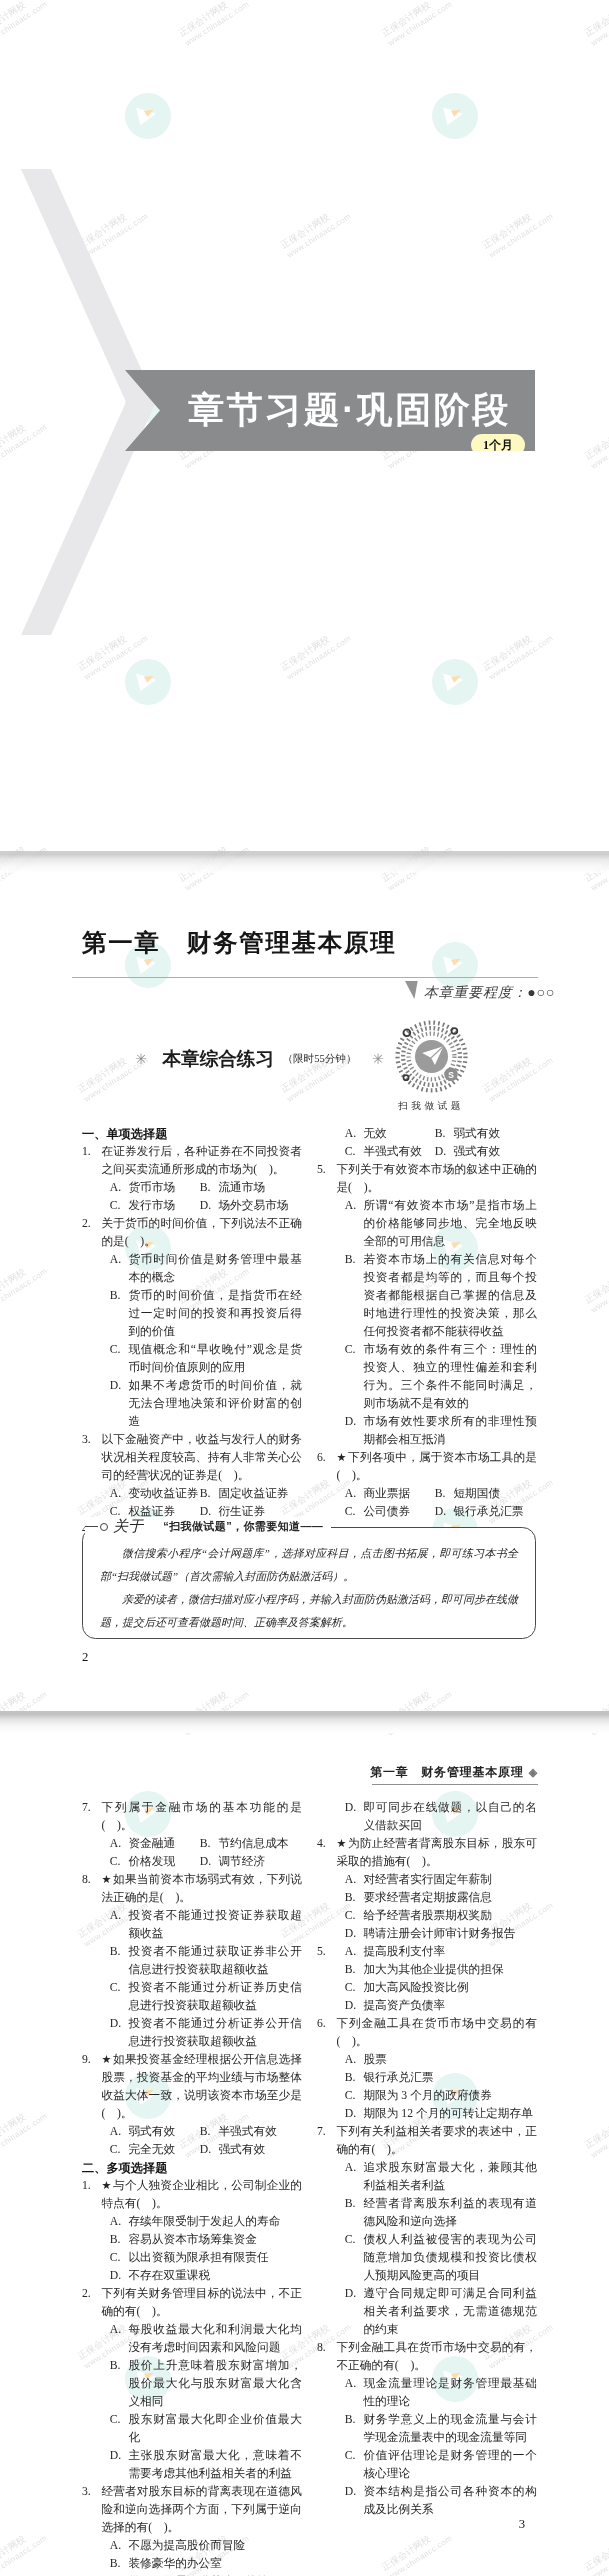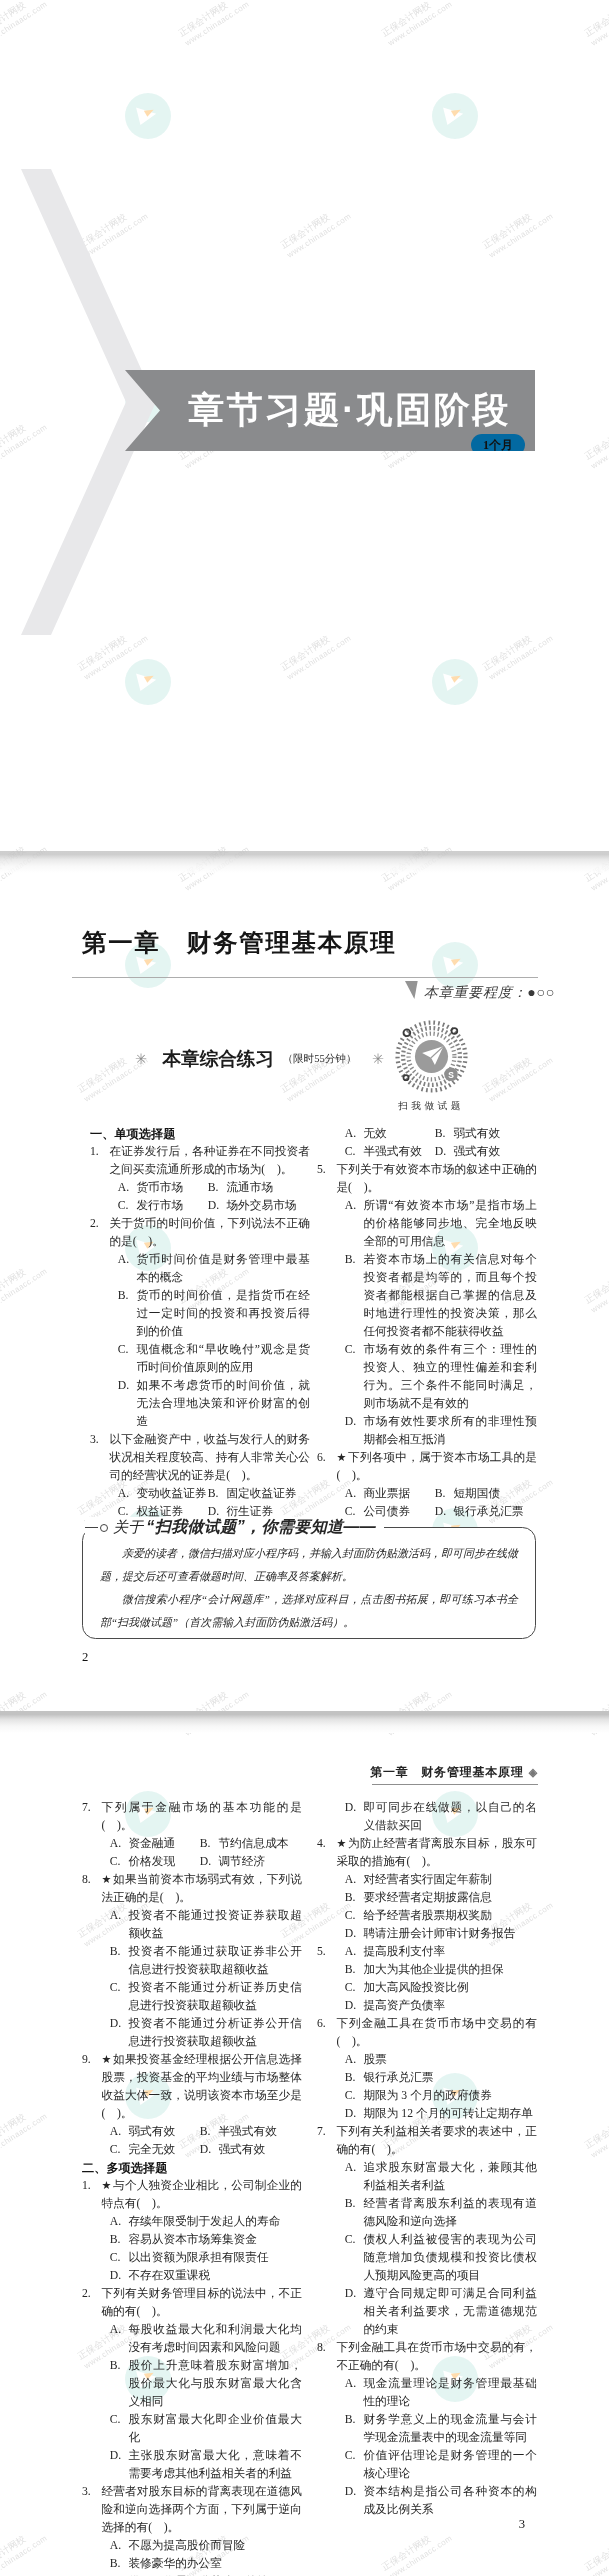--- a/index.html
+++ b/index.html
@@ -28,21 +28,21 @@
   .page-gap.subtle{opacity:.8;}
 
   
   .chevron-outer{position:absolute;left:21px;top:169px;width:135px;height:466px;background:#e8e8ea;
                  clip-path:polygon(0 0,30px 0,135px 233px,30px 466px,0 466px,105px 233px);}
   .banner{position:absolute;left:125px;top:370px;width:410px;height:81px;background:#8a8b8d;
           clip-path:polygon(0 0,100% 0,100% 100%,0 100%,35px 50%);}
   .banner-title{position:absolute;left:46px;right:6.8px;top:0;height:81px;line-height:79px;text-align:center;
                 color:#fff;font-family:"Liberation Sans","DejaVu Sans",sans-serif;font-weight:900;
                 font-size:36px;letter-spacing:2.5px;white-space:nowrap;}
-  .banner-badge{position:absolute;right:10px;bottom:-5px;background:#0369a1;color:#111;border-radius:12px;
+  .banner-badge{position:absolute;right:10px;bottom:-5px;background:#fef9c3;color:#111;border-radius:12px;
                 padding:2.5px 12px;font-family:"Liberation Serif",serif;font-weight:700;font-size:12px;margin-top:25px;}
 
   
   .chapter-title{position:absolute;left:82px;top:926px;font-family:"Liberation Sans","DejaVu Sans",sans-serif;
                  font-weight:900;font-size:24.5px;letter-spacing:1.7px;color:#161616;}
   .chapter-rule{position:absolute;left:72px;top:977px;width:466px;height:0.8px;background:#adadad;}
   .importance{position:absolute;left:405px;top:981px;display:flex;align-items:flex-start;gap:6px;}
   .imp-flag{width:12.7px;height:18px;background:#949494;clip-path:polygon(0 0,100% 0,74% 100%);}
   .imp-text{font-size:14px;color:#3a3a3a;font-style:italic;letter-spacing:0.8px;padding-top:2.5px;}
 
@@ -51,21 +51,21 @@
   .practice .orn{color:#8c8c8c;font-size:14.4px;vertical-align:middle;font-family:"DejaVu Sans",sans-serif;}
   .practice .ptitle{font-family:"Liberation Sans","DejaVu Sans",sans-serif;font-weight:800;font-size:18.6px;
                     color:#1c1c1c;margin:0 5px 0 12px;vertical-align:middle;}
   .practice .ptime{font-size:10.6px;color:#2b2b2b;margin-right:12px;vertical-align:middle;}
   .qr-wrap{position:absolute;left:392px;top:1020px;width:78px;text-align:center;}
   .qr-caption{margin-top:3.4px;font-size:9.7px;letter-spacing:3.4px;color:#333;
               font-family:"Liberation Sans",sans-serif;}
 
   
   .col{position:absolute;width:220px;font-size:11.7px;line-height:18px;z-index:3;}
-  .col-p2-left{left:90px;top:1125px;}
+  .col-p2-left{left:82px;top:1125px;}
   .col-p2-right{left:317px;top:1125px;}
   .col-p3-left{left:82px;top:1799px;}
   .col-p3-right{left:317px;top:1799px;}
   .section-title{font-family:"Liberation Sans","DejaVu Sans",sans-serif;font-weight:800;font-size:12.2px;
                  color:#141414;}
   .q{position:relative;padding-left:19.4px;}
   .q-num{position:absolute;left:0;top:0;width:19.4px;}
   .q-text{text-align:justify;}
   .star{margin-right:1.7px;font-family:"DejaVu Sans",sans-serif;font-size:11px;}
   .opts{margin-left:8.4px;}
@@ -74,22 +74,22 @@
   .opt-k{position:absolute;left:0;top:0;}
 
   
   .note-box{position:absolute;left:82px;top:1527px;width:454px;height:112px;border:1.4px solid #4a4a4a;
             border-radius:13.5px;background:#fff;z-index:4;box-sizing:border-box;}
   .note-title{position:absolute;left:1.7px;top:-11px;display:flex;align-items:center;background:#fff;
               padding:0 7.6px 0 0;}
   .nt-line{width:13.5px;height:1.7px;background:#444;}
   .nt-ring{width:6px;height:6px;border:1.4px solid #444;border-radius:50%;background:#fff;margin:0 5px 0 1.7px;}
   .nt-about{font-size:15px;font-style:italic;font-weight:400;font-family:"Liberation Serif",serif;margin-right:3.4px;}
-  .nt-rest{font-size:16px;font-style:italic;font-weight:800;
-           font-family:"Liberation Sans","DejaVu Sans",sans-serif;letter-spacing:0.4px;}
+  .nt-rest{font-size:11px;font-weight:800;
+           font-family:"Liberation Sans","DejaVu Sans",sans-serif;letter-spacing:0.4px;margin-left:17px;}
   .note-body{padding:14.4px 17px 0 17px;font-size:11px;line-height:23px;font-style:italic;color:#1f1f1f;}
   .note-body p{margin:0;text-indent:2em;text-align:justify;}
 
   
   .p3-header{position:absolute;left:317px;top:1764px;width:221px;text-align:right;
              font-family:"Liberation Sans",sans-serif;font-weight:600;font-size:12px;color:#222;
              letter-spacing:0.8px;white-space:nowrap;}
   .p3-header .diamond{color:#777;margin-left:5px;font-size:11px;}
   .p3-header-rule{position:absolute;left:372px;top:1784px;width:166px;height:0.8px;background:#8f8f8f;}
   .pagenum{position:absolute;font-size:12.7px;color:#111;}
@@ -471,22 +471,22 @@
       </div>
 
     <div class="note-box">
       <div class="note-title">
         <span class="nt-line"></span>
         <span class="nt-ring"></span>
         <span class="nt-about">关于</span>
         <span class="nt-rest">“扫我做试题”，你需要知道——</span>
       </div>
       <div class="note-body">
+        <p>微信搜索小程序“会计网题库”，选择对应科目，点击图书拓展，即可练习本书全部“扫我做试题”（首次需输入封面防伪贴激活码）。</p>
         <p>亲爱的读者，微信扫描对应小程序码，并输入封面防伪贴激活码，即可同步在线做题，提交后还可查看做题时间、正确率及答案解析。</p>
-        <p>微信搜索小程序“会计网题库”，选择对应科目，点击图书拓展，即可练习本书全部“扫我做试题”（首次需输入封面防伪贴激活码）。</p>
       </div>
     </div>
 
     <div class="pagenum pagenum-2">2</div>
 
     <div class="p3-header">
       <span>第一章　财务管理基本原理</span><span class="diamond">◈</span>
     </div>
     <div class="p3-header-rule"></div>
 

